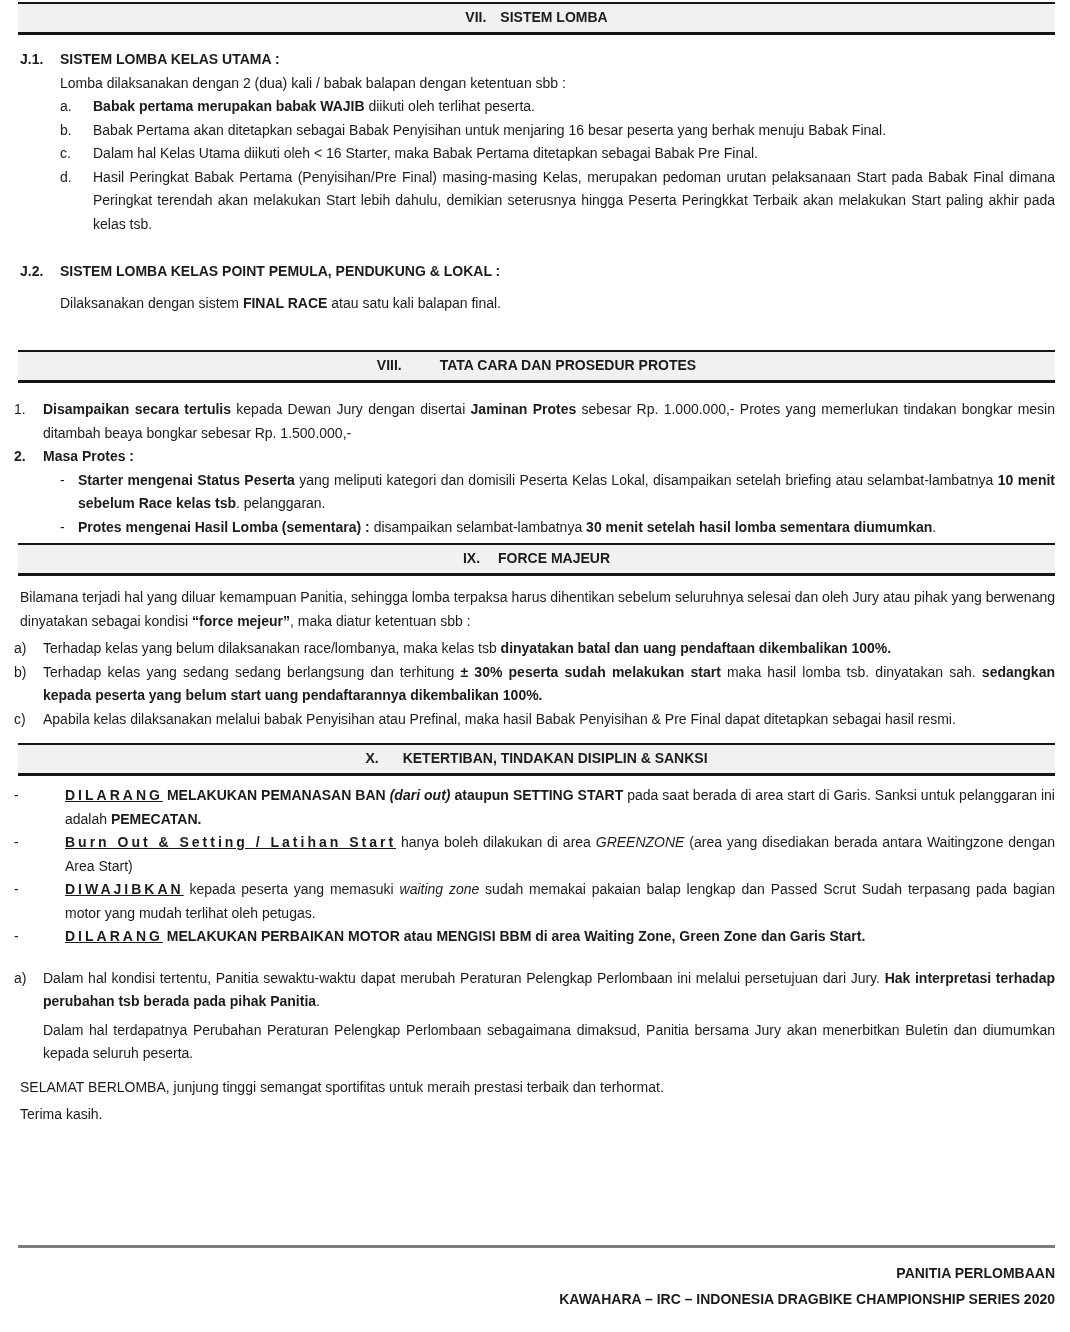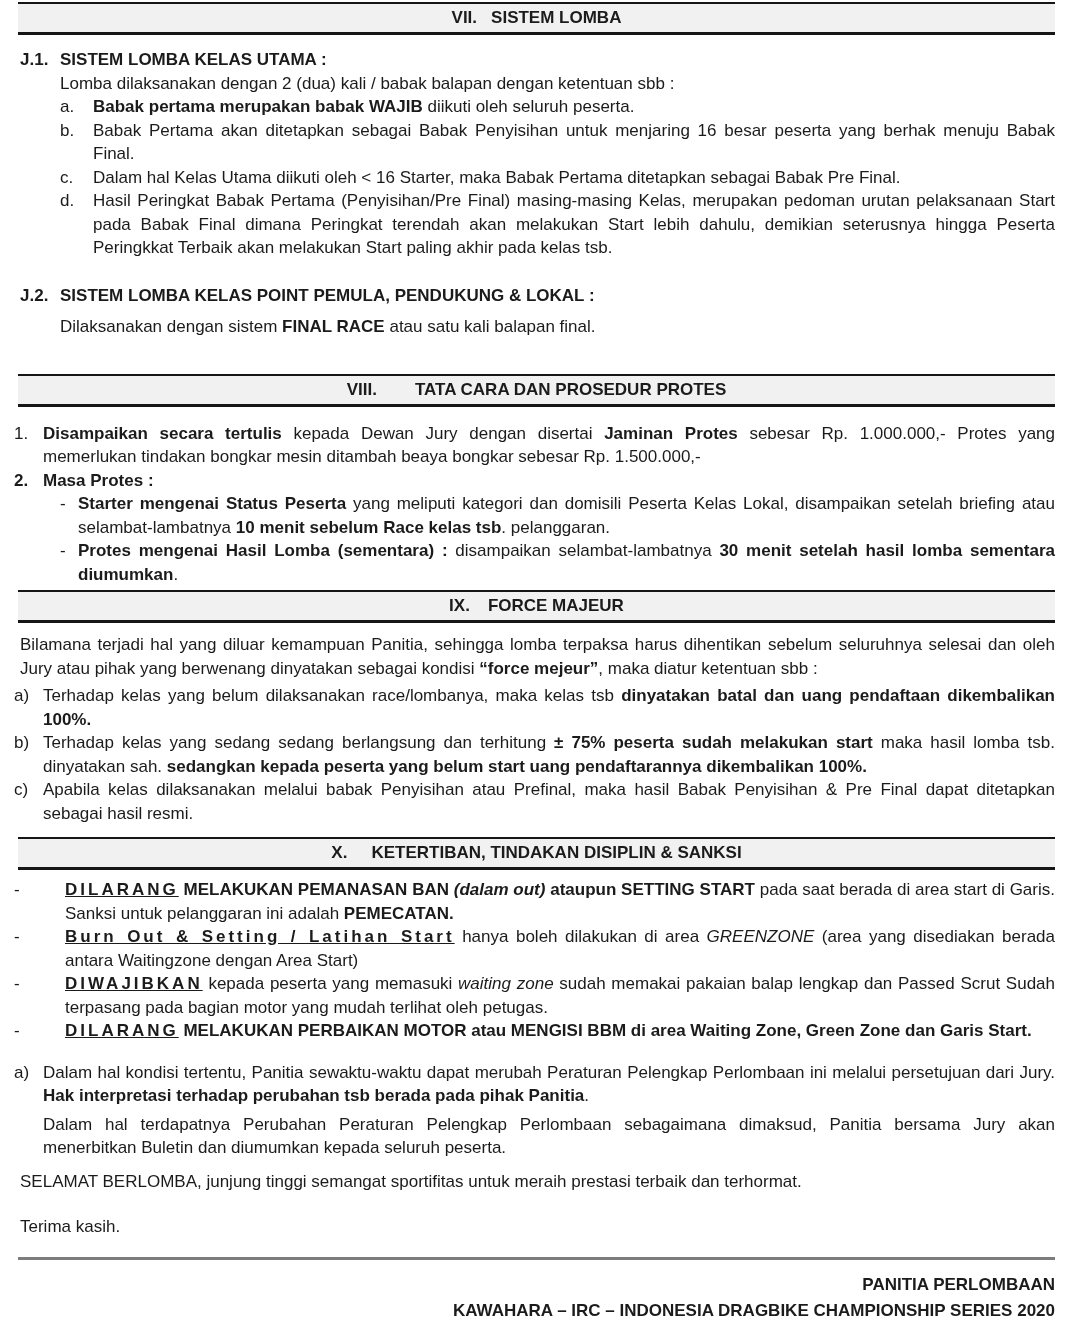--- a/index.html
+++ b/index.html
@@ -1,21 +1,21 @@
 <!DOCTYPE html>
 <html><head>
 <meta charset="utf-8">
 <style>
   html,body{margin:0;padding:0;background:#fff;}
   .page{
     position:relative;
     width:1070px;height:1332px;
     background:#ffffff;
     font-family:"Liberation Sans",sans-serif;
-    font-size:17px;
+    font-size:14px;
     line-height:23.5px;
     color:#1b1b1b;
     overflow:hidden;
     box-sizing:border-box;
     padding-top:2px;
   }
   .sec-header{
     margin:0 15px 0 18px;
     background:#f1f1f1;
     border-top:2px solid #161616;
@@ -63,23 +63,23 @@
   .mt-i1{margin-top:15px;}
   .mt-sh9{margin-top:4px;}
   .mt-ixintro{margin-top:10px;}
   .mt-ixa{margin-top:4px;}
   .mt-sh10{margin-top:12px;}
   .mt-x1{margin-top:8px;}
   .mt-cla{margin-top:18px;}
   .mt-clsub{margin-top:5px;margin-left:43px;}
   .mt-dem{margin-top:12px;}
   .mt-sel{margin-top:10px;}
-  .mt-ter{margin-top:22px;}
-
-  .footer{position:absolute;left:0;right:0;bottom:0;}
+  .mt-ter{margin-top:4px;}
+
+  .footer{position:absolute;left:0;right:0;bottom:12px;}
   .footer-rule{border-top:3px solid #7d7d7d;margin:0 15px 0 18px;}
   .footer-text{
     text-align:right;
     font-weight:bold;
     margin:12px 15px 0 20px;
     line-height:26px;
     padding-bottom:8px;
   }
 </style>
 </head>
@@ -92,21 +92,21 @@
   </div>
 
   <div class="jhead mt-j1">
     <span class="jnum">J.1.</span>
     <span>SISTEM LOMBA KELAS UTAMA :</span>
   </div>
   <div class="jintro">Lomba dilaksanakan dengan 2 (dua) kali / babak balapan dengan ketentuan sbb :</div>
 
   <div class="li li-alpha">
     <span class="marker">a.</span>
-    <div class="txt"><span class="b">Babak pertama merupakan babak WAJIB</span><span> diikuti oleh seluruh peserta.</span></div>
+    <div class="txt"><span class="b">Babak pertama merupakan babak WAJIB</span><span> diikuti oleh terlihat peserta.</span></div>
   </div>
   <div class="li li-alpha">
     <span class="marker">b.</span>
     <div class="txt"><span>Babak Pertama akan ditetapkan sebagai Babak Penyisihan untuk menjaring 16 besar peserta yang berhak menuju Babak Final.</span></div>
   </div>
   <div class="li li-alpha">
     <span class="marker">c.</span>
     <div class="txt"><span>Dalam hal Kelas Utama diikuti oleh &lt; 16 Starter, maka Babak Pertama ditetapkan sebagai Babak Pre Final.</span></div>
   </div>
   <div class="li li-alpha">
@@ -146,34 +146,34 @@
   </div>
 
   <div class="para mt-ixintro"><span>Bilamana terjadi  hal yang diluar kemampuan Panitia, sehingga lomba terpaksa harus dihentikan sebelum seluruhnya selesai dan oleh Jury atau pihak yang berwenang dinyatakan sebagai kondisi </span><span class="b">“force mejeur”</span><span>, maka diatur ketentuan sbb :</span></div>
 
   <div class="li li-paren mt-ixa">
     <span class="marker">a)</span>
     <div class="txt"><span>Terhadap kelas yang belum dilaksanakan race/lombanya, maka kelas tsb </span><span class="b">dinyatakan batal dan uang pendaftaan dikembalikan 100%.</span></div>
   </div>
   <div class="li li-paren">
     <span class="marker">b)</span>
-    <div class="txt"><span>Terhadap kelas yang sedang sedang berlangsung dan terhitung </span><span class="b">± 75% peserta sudah melakukan start</span><span> maka hasil lomba tsb. dinyatakan sah. </span><span class="b">sedangkan kepada peserta yang belum start uang pendaftarannya dikembalikan 100%.</span></div>
+    <div class="txt"><span>Terhadap kelas yang sedang sedang berlangsung dan terhitung </span><span class="b">± 30% peserta sudah melakukan start</span><span> maka hasil lomba tsb. dinyatakan sah. </span><span class="b">sedangkan kepada peserta yang belum start uang pendaftarannya dikembalikan 100%.</span></div>
   </div>
   <div class="li li-paren">
     <span class="marker">c)</span>
     <div class="txt"><span>Apabila kelas dilaksanakan melalui babak Penyisihan atau Prefinal, maka hasil Babak Penyisihan &amp; Pre Final dapat ditetapkan sebagai hasil resmi.</span></div>
   </div>
 
   <div class="sec-header sh-x mt-sh10">
     <span class="sec-num">X.</span><span class="sec-title">KETERTIBAN, TINDAKAN DISIPLIN &amp; SANKSI</span>
   </div>
 
   <div class="li li-xdash mt-x1">
     <span class="marker">-</span>
-    <div class="txt"><span class="b u sp">DILARANG</span><span class="b"> MELAKUKAN PEMANASAN BAN </span><span class="b i">(dalam out)</span><span class="b"> ataupun SETTING START</span><span> pada saat berada di area start di Garis. Sanksi untuk pelanggaran ini adalah </span><span class="b">PEMECATAN.</span></div>
+    <div class="txt"><span class="b u sp">DILARANG</span><span class="b"> MELAKUKAN PEMANASAN BAN </span><span class="b i">(dari out)</span><span class="b"> ataupun SETTING START</span><span> pada saat berada di area start di Garis. Sanksi untuk pelanggaran ini adalah </span><span class="b">PEMECATAN.</span></div>
   </div>
   <div class="li li-xdash">
     <span class="marker">-</span>
     <div class="txt"><span class="b u sp">Burn Out &amp; Setting / Latihan Start</span><span> hanya boleh dilakukan di area </span><span class="i">GREENZONE</span><span> (area yang disediakan berada antara Waitingzone dengan Area Start)</span></div>
   </div>
   <div class="li li-xdash">
     <span class="marker">-</span>
     <div class="txt"><span class="b u sp">DIWAJIBKAN</span><span> kepada peserta yang memasuki </span><span class="i">waiting zone</span><span>  sudah memakai pakaian balap lengkap dan Passed Scrut Sudah terpasang pada bagian motor yang mudah terlihat oleh petugas.</span></div>
   </div>
   <div class="li li-xdash">

